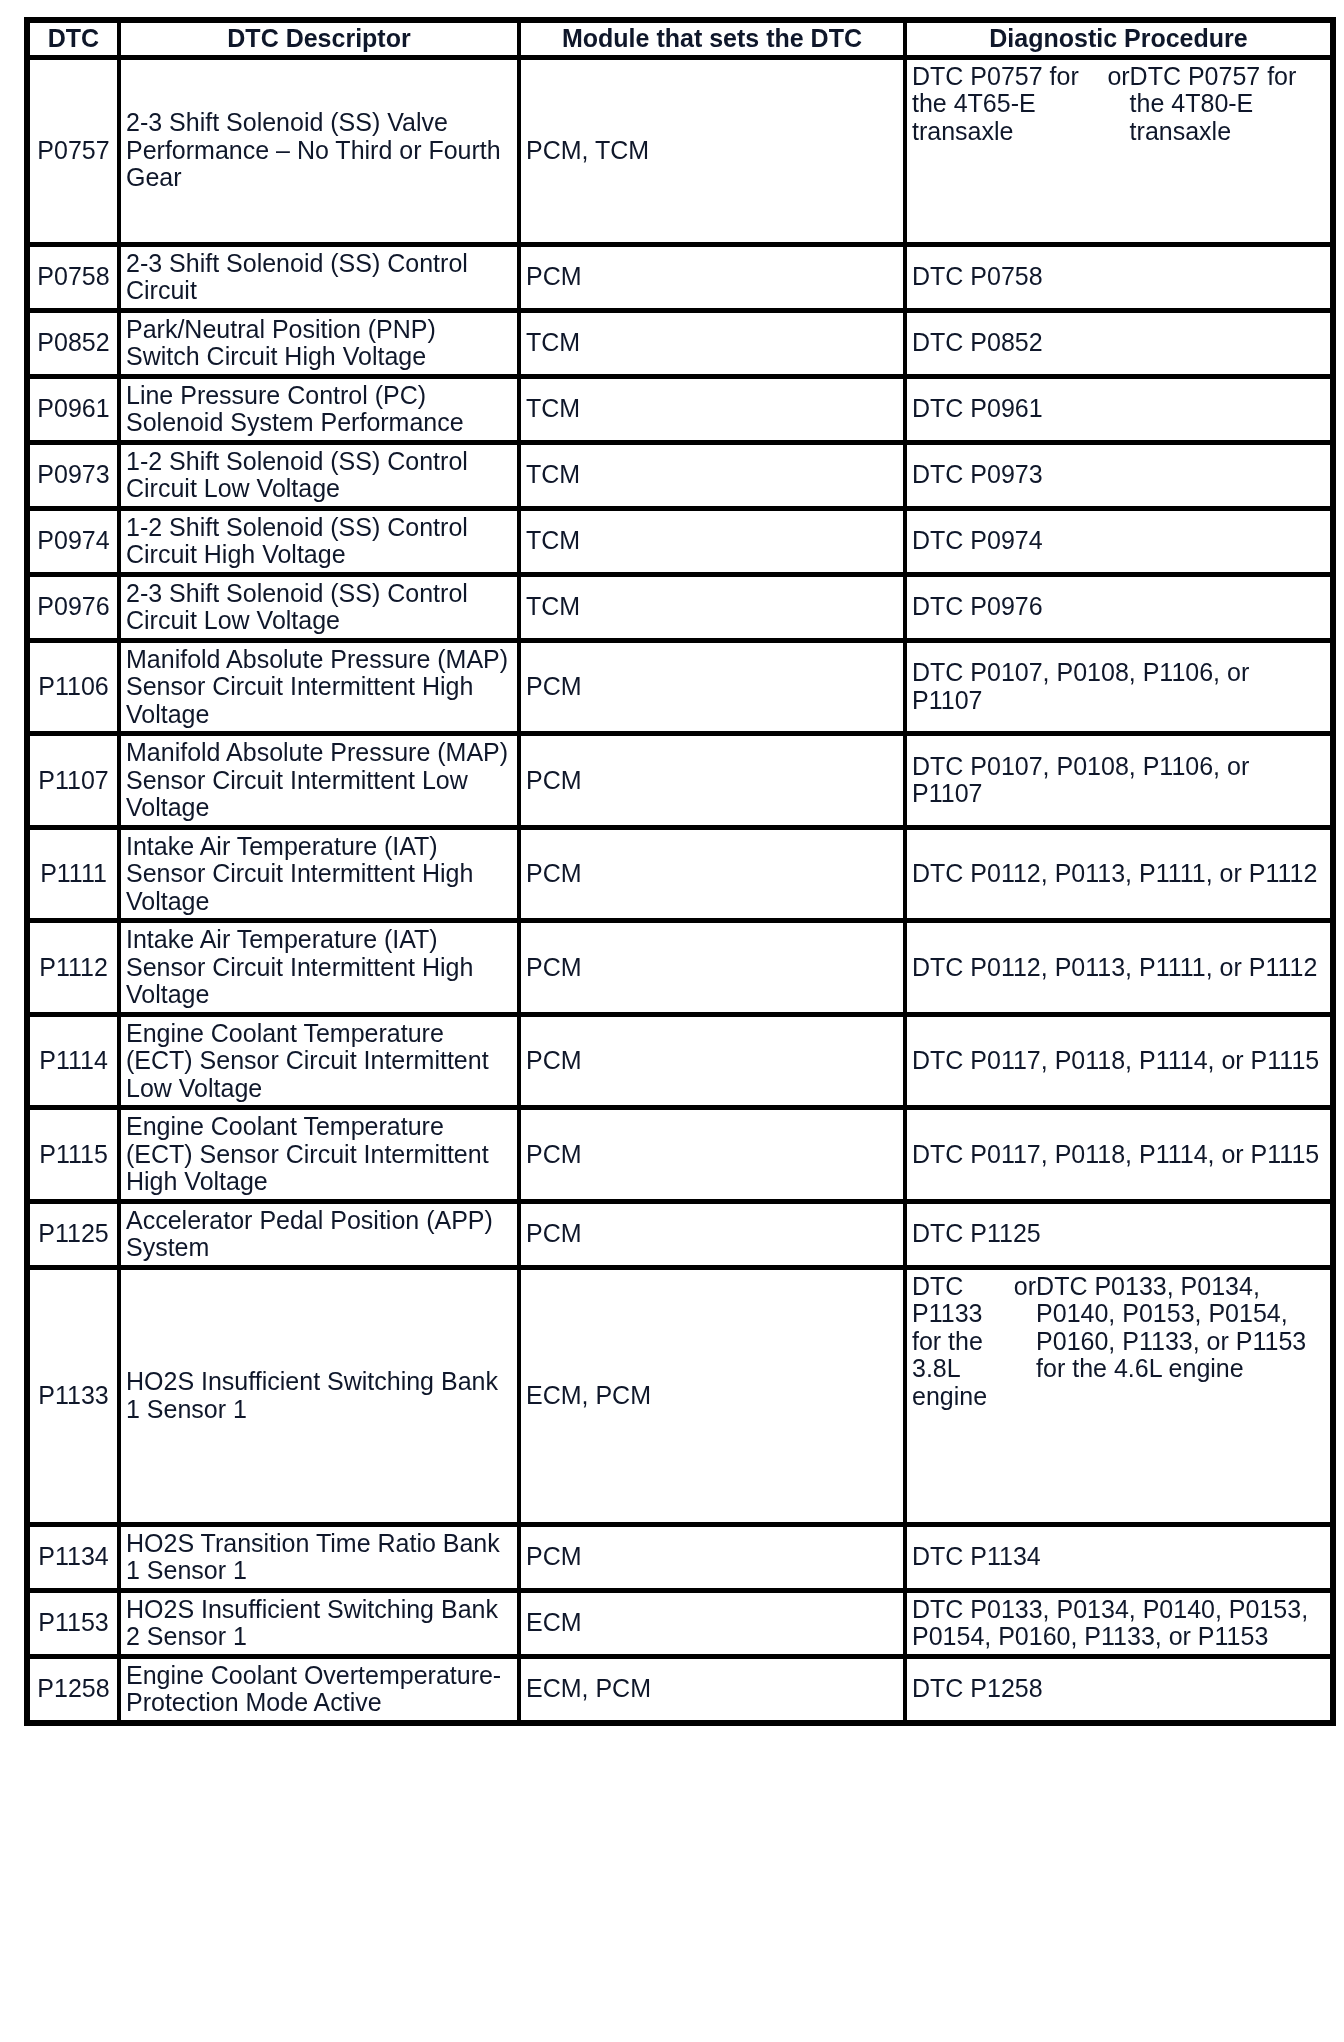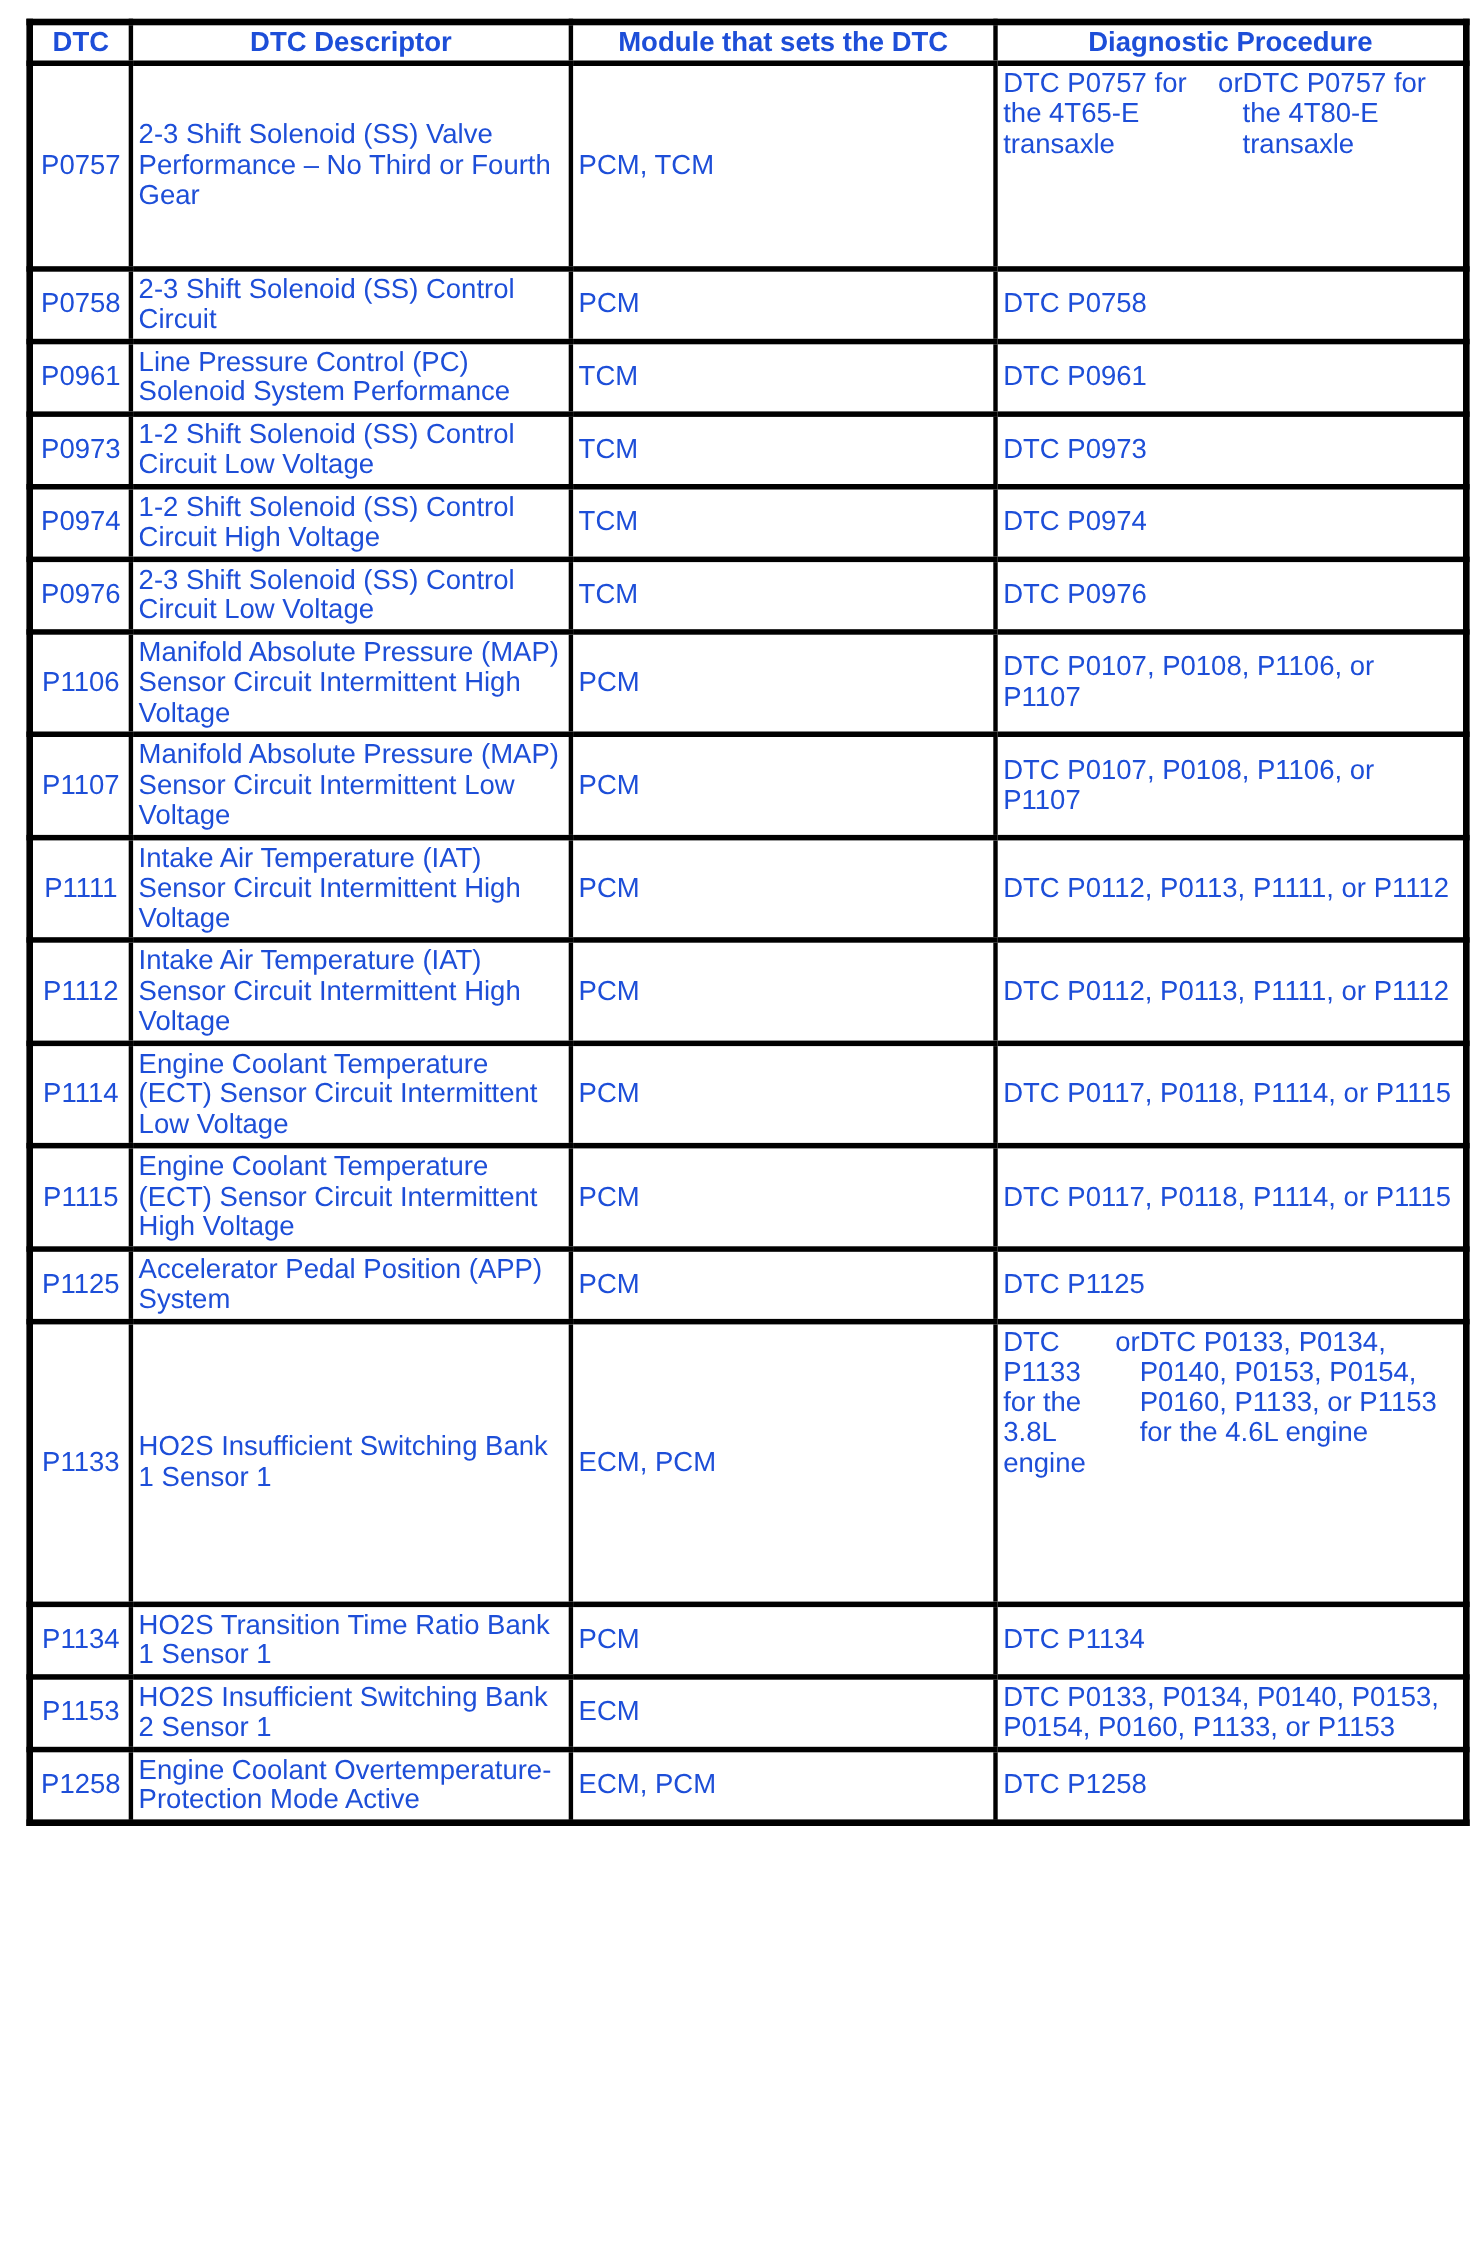--- a/index.html
+++ b/index.html
@@ -18,21 +18,21 @@
     width: 1344px;
     padding: 17px 14px 6px 24px;
   }
   table.dtc-table {
     border-collapse: collapse;
     table-layout: fixed;
     width: 1306px;
     border: 6px solid #000000;
     font-size: 25px;
     line-height: 1.1;
-    color: #1d4ed8;
+    color: #0f172a;
   }
   th, td {
     border: 4px solid #000000;
     border-top-width: 5px;
     border-bottom-width: 5px;
     box-sizing: border-box;
     overflow: hidden;
   }
   th {
     font-weight: bold;
@@ -95,20 +95,30 @@
         <tr class="row-1">
     <td class="cell cell-dtc">P0758</td>
     <td class="cell cell-desc">2-3 Shift Solenoid (SS) Control Circuit</td>
     <td class="cell cell-module">PCM</td>
     <td class="cell cell-proc">
       <div class="proc-inner">
               <div class="para">DTC P0758</div>
             </div>
     </td>
   </tr>
+        <tr class="row-3">
+    <td class="cell cell-dtc">P0852</td>
+    <td class="cell cell-desc">Park/Neutral Position (PNP) Switch Circuit High Voltage</td>
+    <td class="cell cell-module">TCM</td>
+    <td class="cell cell-proc">
+      <div class="proc-inner">
+              <div class="para">DTC P0852</div>
+            </div>
+    </td>
+  </tr>
         <tr class="row-5">
     <td class="cell cell-dtc">P0961</td>
     <td class="cell cell-desc">Line Pressure Control (PC) Solenoid System Performance</td>
     <td class="cell cell-module">TCM</td>
     <td class="cell cell-proc">
       <div class="proc-inner">
               <div class="para">DTC P0961</div>
             </div>
     </td>
   </tr>

